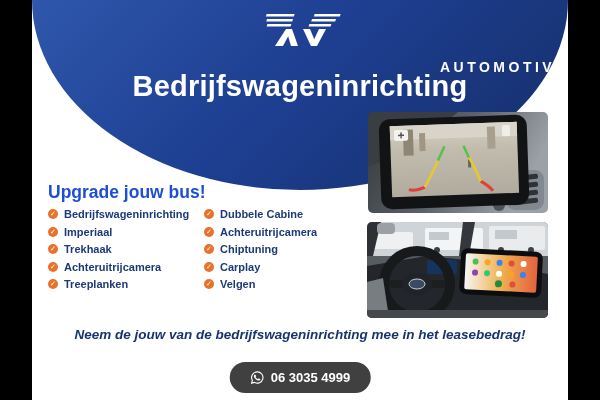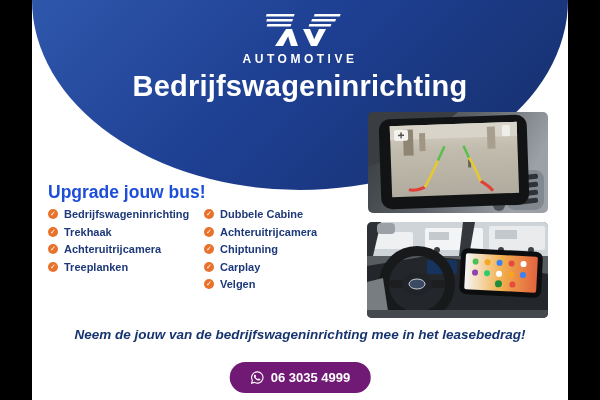--- a/index.html
+++ b/index.html
@@ -7,21 +7,21 @@
   .stage { position:relative; width:600px; height:400px; background:#000; }
   .card { position:absolute; left:32px; top:0; width:536px; height:400px; background:#ffffff; overflow:hidden; }
 
   
   .header-curve { position:absolute; left:0; top:0; width:536px; height:190px;
     background: linear-gradient(135deg,#2e57ab 0%, #1e3f92 45%, #152e68 100%);
     border-radius: 0 0 50% 50% / 0 0 100% 100%; z-index:1; }
 
   .logo { position:absolute; left:0; top:13px; width:536px; text-align:center; z-index:2; }
   .logo svg { display:block; margin:0 auto; }
-  .logo-sub { color:#fff; font-size:12px; font-weight:bold; letter-spacing:3.5px; margin-top:5px; }
+  .logo-sub { color:#fff; font-size:14px; font-weight:bold; letter-spacing:3.5px; margin-top:12px;text-align:right; }
 
   .main-title { position:absolute; left:0; top:70px; width:536px; text-align:center;
     color:#ffffff; font-size:29px; font-weight:bold; letter-spacing:0.2px; z-index:2; }
 
   
   .photo { position:absolute; border-radius:5px; overflow:hidden; z-index:3; }
   .photo-top { left:336px; top:112px; width:180px; height:101px; }
   .photo-bottom { left:335px; top:222px; width:181px; height:96px; }
   .photo svg { display:block; }
 
@@ -35,21 +35,21 @@
   .feat-item { display:flex; align-items:center; gap:6px; }
   .check { width:10px; height:10px; border-radius:50%; background:#e8722b; position:relative; flex:0 0 10px; }
   .check::after { content:"✓"; position:absolute; left:0; top:0; width:10px; height:10px;
     color:#fff; font-size:7px; line-height:10px; text-align:center; font-weight:bold; }
   .feat-label { color:#1d3979; font-size:11px; font-weight:bold; white-space:nowrap; }
 
   
   .note { position:absolute; left:0; top:327px; width:536px; text-align:center;
     color:#17346f; font-size:13.5px; font-weight:bold; font-style:italic; z-index:2; }
   .phone-btn { position:absolute; left:50%; transform:translateX(-50%); top:362px; height:31px;
-    background:#701a75; border:none; border-radius:16px; display:flex; align-items:center;
+    background:#404040; border:none; border-radius:16px; display:flex; align-items:center;
     gap:6px; padding:0 20px; cursor:pointer; z-index:2; }
   .phone-btn span { color:#fff; font-size:13px; font-weight:bold; white-space:nowrap; }
 </style>
 </head>
 <body>
 
 <div class="stage">
   <div class="card">
 
     <div class="header-curve"></div>
@@ -194,20 +194,24 @@
     <div class="feat-heading">Upgrade jouw bus!</div>
 
     <div class="feat-cols">
       <div class="feat-col col1">
         <div class="feat-item">
           <span class="check"></span>
           <span class="feat-label">Bedrijfswageninrichting</span>
         </div>
         <div class="feat-item">
           <span class="check"></span>
+          <span class="feat-label">Imperiaal</span>
+        </div>
+        <div class="feat-item">
+          <span class="check"></span>
           <span class="feat-label">Trekhaak</span>
         </div>
         <div class="feat-item">
           <span class="check"></span>
           <span class="feat-label">Achteruitrijcamera</span>
         </div>
         <div class="feat-item">
           <span class="check"></span>
           <span class="feat-label">Treeplanken</span>
         </div>

